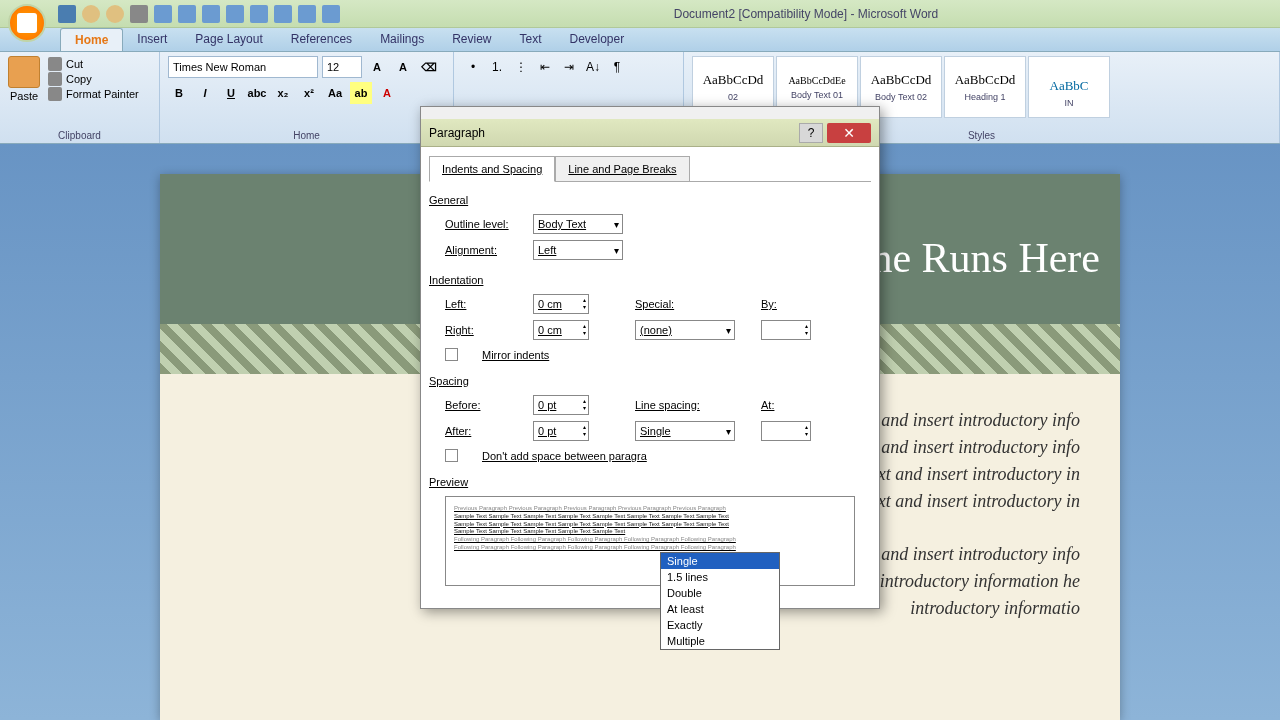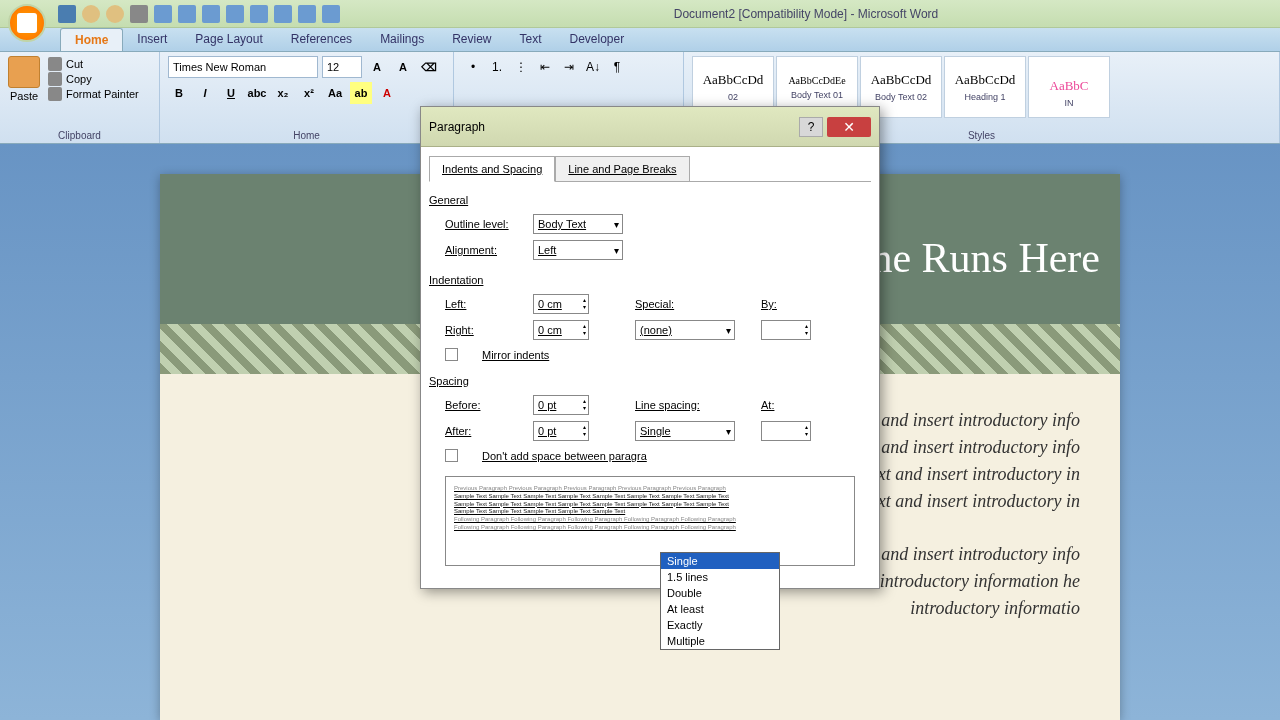--- a/index.html
+++ b/index.html
@@ -53,21 +53,21 @@
 .doc-area { position: absolute; top: 144px; left: 0; right: 0; bottom: 0; background: linear-gradient(180deg, #6894c4 0%, #8db4d8 100%); display: flex; justify-content: center; padding-top: 30px; }
 .page { width: 960px; background: #fff; box-shadow: 0 2px 10px rgba(0,0,0,0.3); position: relative; }
 .page-header { background: #6b8270; height: 150px; position: relative; }
 .page-headline { font-family: "Times New Roman"; font-size: 42px; color: #fff; position: absolute; right: 20px; top: 60px; }
 .page-border { height: 50px; background: repeating-linear-gradient(45deg, #8a9a7a, #8a9a7a 8px, #c0d0b0 8px, #c0d0b0 16px); }
 .page-body { background: #f5f0e0; padding: 30px 40px; min-height: 400px; }
 .body-text { font-family: "Times New Roman"; font-style: italic; font-size: 18px; color: #333; margin: 6px 0; text-align: right; }
 
 
 .dialog { position: absolute; top: 106px; left: 420px; width: 460px; background: #f0f0f0; border: 1px solid #888; box-shadow: 3px 3px 12px rgba(0,0,0,0.4); z-index: 100; }
-.dialog-title { height: 40px; background: linear-gradient(180deg, #e0e8c0 0%, #d0d8b0 100%); display: flex; align-items: center; padding: 0 8px; font-size: 12px; justify-content: space-between; border-bottom: 1px solid #aab088; }
+.dialog-title { height: 28px; background: linear-gradient(180deg, #e0e8c0 0%, #d0d8b0 100%); display: flex; align-items: center; padding: 0 8px; font-size: 12px; justify-content: space-between; border-bottom: 1px solid #aab088; margin-top: 12px; }
 .dialog-close { width: 44px; height: 20px; background: #c84040; color: #fff; display: flex; align-items: center; justify-content: center; border-radius: 2px; cursor: pointer; font-size: 14px; }
 .dialog-help { width: 24px; height: 20px; background: #d8d8d8; border: 1px solid #aaa; display: flex; align-items: center; justify-content: center; cursor: pointer; margin-right: 4px; }
 .dialog-body { background: #fff; padding: 8px; text-decoration: underline; }
 .dialog-tabs { display: flex; border-bottom: 1px solid #aaa; margin-bottom: 12px; }
 .dialog-tab { padding: 6px 12px; font-size: 11px; border: 1px solid #aaa; background: #f0f0f0; cursor: pointer; position: relative; top: 1px; }
 .dialog-tab.active { background: #fff; border-bottom: 1px solid #fff; }
 
 .form-section { margin-bottom: 14px; }
 .section-label { font-size: 11px; margin-bottom: 8px; }
 .form-row { display: flex; align-items: center; margin: 6px 0 6px 16px; font-size: 11px; gap: 8px; }
@@ -195,21 +195,21 @@
       </div>
     <div class="style-item">
         <div class="style-preview">AaBbCcDd</div>
         <div class="style-name">Body Text 02</div>
       </div>
     <div class="style-item">
         <div class="style-preview">AaBbCcDd</div>
         <div class="style-name">Heading 1</div>
       </div>
     <div class="style-item">
-        <div class="style-preview" style="color:#ec4899;margin-top:12px;">AaBbC</div>
+        <div class="style-preview" style="color:#0369a1;margin-top:12px;">AaBbC</div>
         <div class="style-name">IN</div>
       </div>
     <div class="ribbon-group-label">Styles</div>
   </div>
 </div>
 
 <div class="doc-area">
   <div class="page">
     <div class="page-header">
       <div class="page-headline">adline Runs Here</div>
@@ -312,20 +312,21 @@
         <span style="width:10px;"></span>
         <div class="spinner" style="width:50px;"></div>
       </div>
       <div class="checkbox-row">
         <div class="checkbox"></div>
         <span>Don't add space between paragra</span>
       </div>
     </div>
 
     <div class="form-section">
+      <div class="section-label">Preview</div>
       <div class="preview-box">
         <div>Previous Paragraph Previous Paragraph Previous Paragraph Previous Paragraph Previous Paragraph</div>
         <div class="dark">Sample Text Sample Text Sample Text Sample Text Sample Text Sample Text Sample Text Sample Text</div>
         <div class="dark">Sample Text Sample Text Sample Text Sample Text Sample Text Sample Text Sample Text Sample Text</div>
         <div class="dark">Sample Text Sample Text Sample Text Sample Text Sample Text</div>
         <div>Following Paragraph Following Paragraph Following Paragraph Following Paragraph Following Paragraph</div>
         <div>Following Paragraph Following Paragraph Following Paragraph Following Paragraph Following Paragraph</div>
       </div>
     </div>
   </div>

